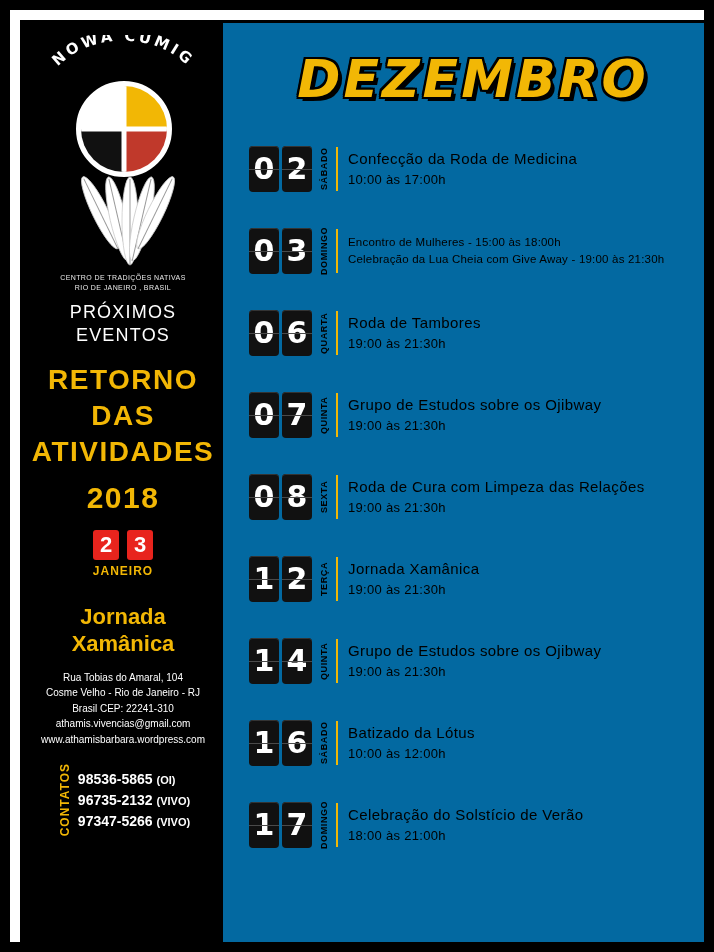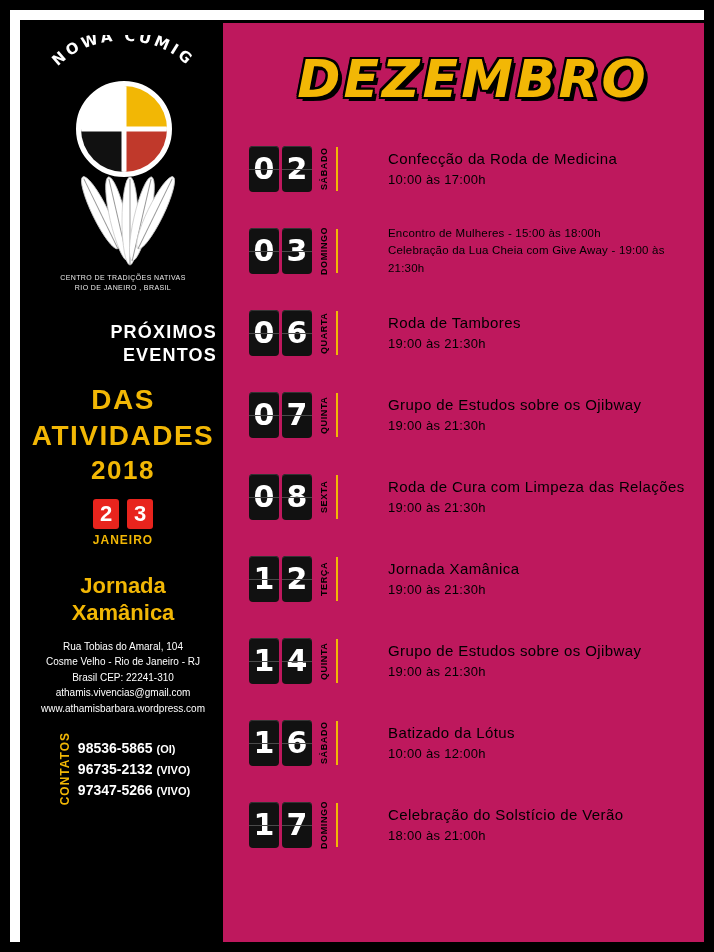--- a/index.html
+++ b/index.html
@@ -88,39 +88,38 @@
     left: 0; bottom: 8px;
     width: 186px;
     font-size: 7px;
     letter-spacing: .4px;
     line-height: 1.45;
     color: #e9e9e9;
     font-family: "Liberation Sans", sans-serif;
   }
 
   .proximos {
-    margin-top: 20px;
-    font-family: "Liberation Sans", sans-serif;
-    font-weight: bold;
+    margin-top: 0;
+    font-family: "Liberation Sans", sans-serif;
+    font-weight: normal;
     font-size: 18px;
     letter-spacing: 1.2px;
     line-height: 1.25;
     color: #ffffff;
-    text-align: right;
   }
   .retorno {
     margin-top: 16px;
     font-family: "Liberation Sans", sans-serif;
     font-weight: bold;
     font-size: 28px;
     letter-spacing: 1.5px;
     line-height: 1.28;
     color: #f2b705;
   }
-  .retorno .yr { font-size: 26px; display: block; margin-top: 0;}
+  .retorno .yr { font-size: 30px; display: block; margin-top: 10px;}
 
   .jan-days {
     margin-top: 12px;
     display: flex;
     justify-content: center;
     gap: 8px;
   }
   .jan-day {
     background: #e8241d;
     color: #ffffff;
@@ -180,21 +179,21 @@
     font-weight: bold;
     font-size: 14px;
     line-height: 1.5;
     color: #ffffff;
   }
   .phones .op { font-size: 11px; }
 
   
   .main {
     flex: 1;
-    background: #be185d;
+    background: #0369a1;
     position: relative;
     box-sizing: border-box;
     padding: 0 14px 0 26px;
   }
   .month-title {
     text-align: center;
     font-family: "DejaVu Sans", sans-serif;
     font-weight: bold;
     font-style: italic;
     font-size: 52px;
@@ -258,21 +257,20 @@
   }
   .sep {
     width: 2px;
     height: 44px;
     background: #f2b705;
     margin: 0 10px 0 7px;
     flex: 0 0 2px;
   }
   .ev-text {
     flex: 1;
-    margin-left: 40px;
   }
   .ev-title {
     font-family: "Liberation Sans", sans-serif;
     font-size: 15px;
     letter-spacing: .4px;
     color: #000;
     line-height: 1.35;
   }
   .ev-time {
     font-family: "Liberation Sans", sans-serif;
@@ -347,20 +345,21 @@
           <div>RIO DE JANEIRO , BRASIL</div>
         </div>
       </div>
 
       <div class="proximos">
         <div>PRÓXIMOS</div>
         <div>EVENTOS</div>
       </div>
 
       <div class="retorno">
+        <div>RETORNO</div>
         <div>DAS</div>
         <div>ATIVIDADES</div>
         <span class="yr">2018</span>
       </div>
 
       <div class="jan-days">
         <div class="jan-day">2</div>
         <div class="jan-day">3</div>
       </div>
       <div class="jan-label">JANEIRO</div>

